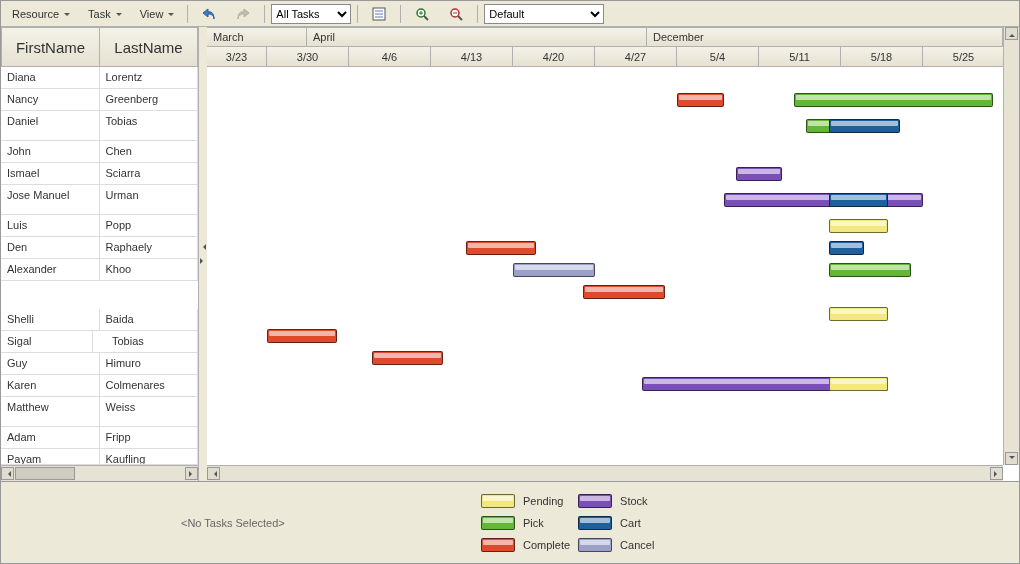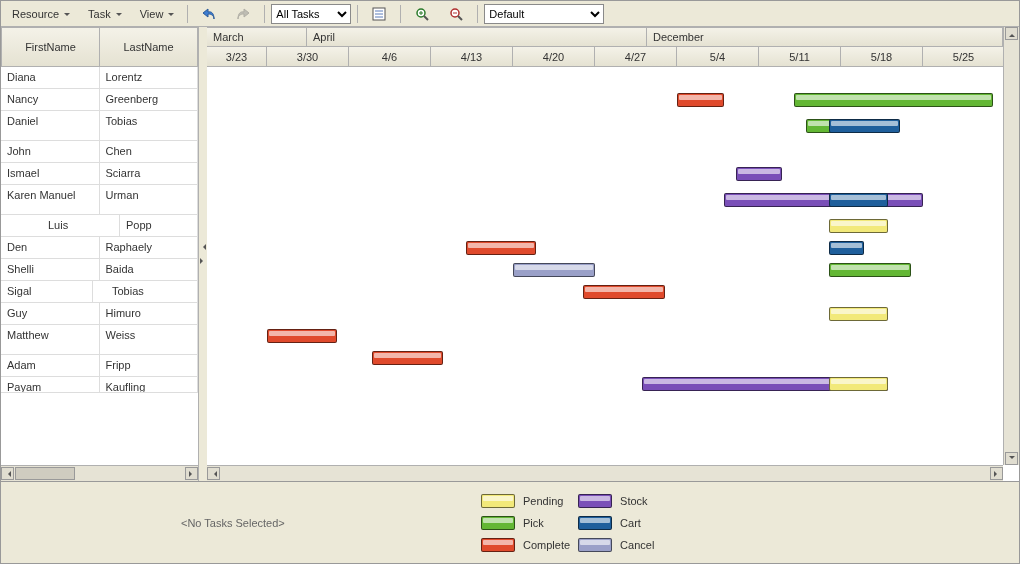--- a/index.html
+++ b/index.html
@@ -77,21 +77,21 @@
     height: 40px;
     background: #ece9d8;
   }
   .gh-cell {
     flex: 1;
     border: 1px solid #b0b0b0;
     border-left: none;
     display: flex;
     align-items: center;
     justify-content: center;
-    font-size: 11px;
+    font-size: 15px;
     background: linear-gradient(#f4f2e8, #e5e2d2);
   }
   .gh-cell:first-child { border-left: 1px solid #b0b0b0; }
   .grid-body {
     flex: 1;
     overflow: hidden;
     background: #fff;
   }
   .grid-row {
     display: flex;
@@ -372,42 +372,50 @@
         </div>
         <div class="grid-row" style="height: 22px;">
           <div class="gc">John</div>
           <div class="gc">Chen</div>
         </div>
         <div class="grid-row" style="height: 22px;">
           <div class="gc">Ismael</div>
           <div class="gc">Sciarra</div>
         </div>
         <div class="grid-row" style="height: 30px;">
-          <div class="gc">Karen Manuel</div>
+          <div class="gc">Jose Manuel</div>
           <div class="gc">Urman</div>
         </div>
-        <div class="grid-row" style="height: 22px; padding-left: 41px;">
+        <div class="grid-row" style="height: 22px;">
           <div class="gc">Luis</div>
           <div class="gc">Popp</div>
         </div>
         <div class="grid-row" style="height: 22px;">
           <div class="gc">Den</div>
           <div class="gc">Raphaely</div>
         </div>
         <div class="grid-row" style="height: 22px;">
+          <div class="gc">Alexander</div>
+          <div class="gc">Khoo</div>
+        </div>
+        <div class="grid-row" style="height: 22px; margin-top: 28px;">
           <div class="gc">Shelli</div>
           <div class="gc">Baida</div>
         </div>
         <div class="grid-row" style="height: 22px; gap: 13px;">
           <div class="gc">Sigal</div>
           <div class="gc">Tobias</div>
         </div>
         <div class="grid-row" style="height: 22px;">
           <div class="gc">Guy</div>
           <div class="gc">Himuro</div>
+        </div>
+        <div class="grid-row" style="height: 22px;">
+          <div class="gc">Karen</div>
+          <div class="gc">Colmenares</div>
         </div>
         <div class="grid-row" style="height: 30px;">
           <div class="gc">Matthew</div>
           <div class="gc">Weiss</div>
         </div>
         <div class="grid-row" style="height: 22px;">
           <div class="gc">Adam</div>
           <div class="gc">Fripp</div>
         </div>
         <div class="grid-row" style="height: 16px;">

